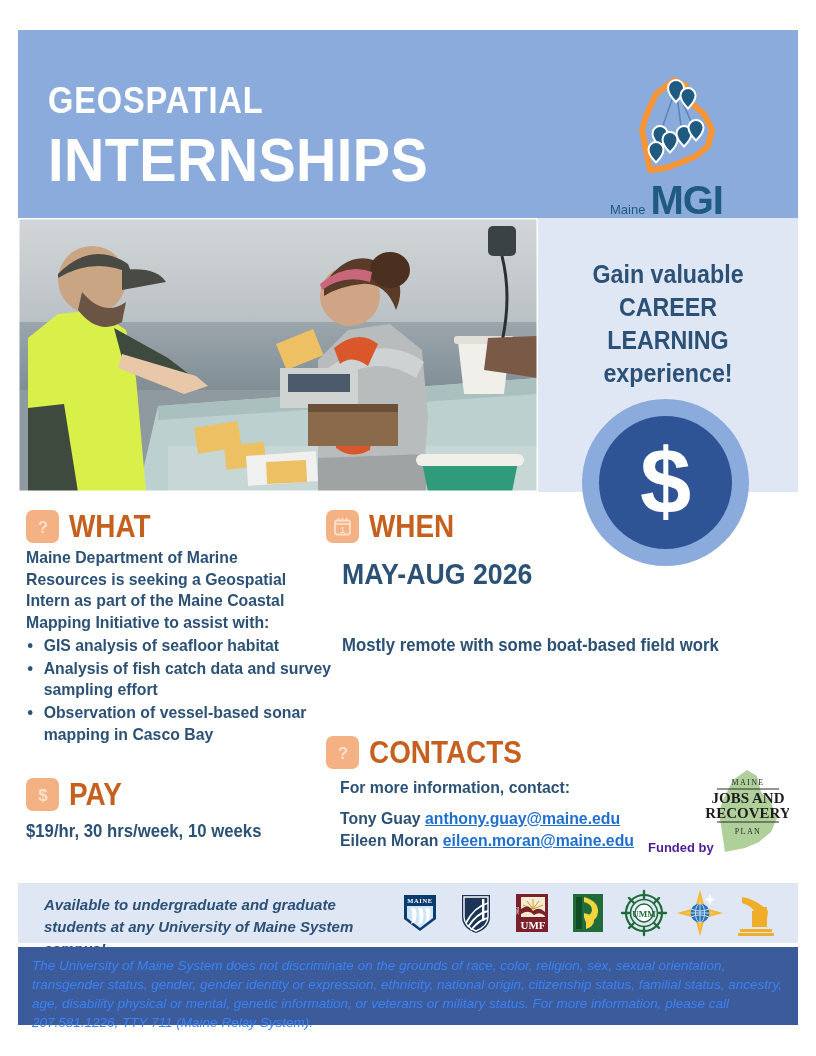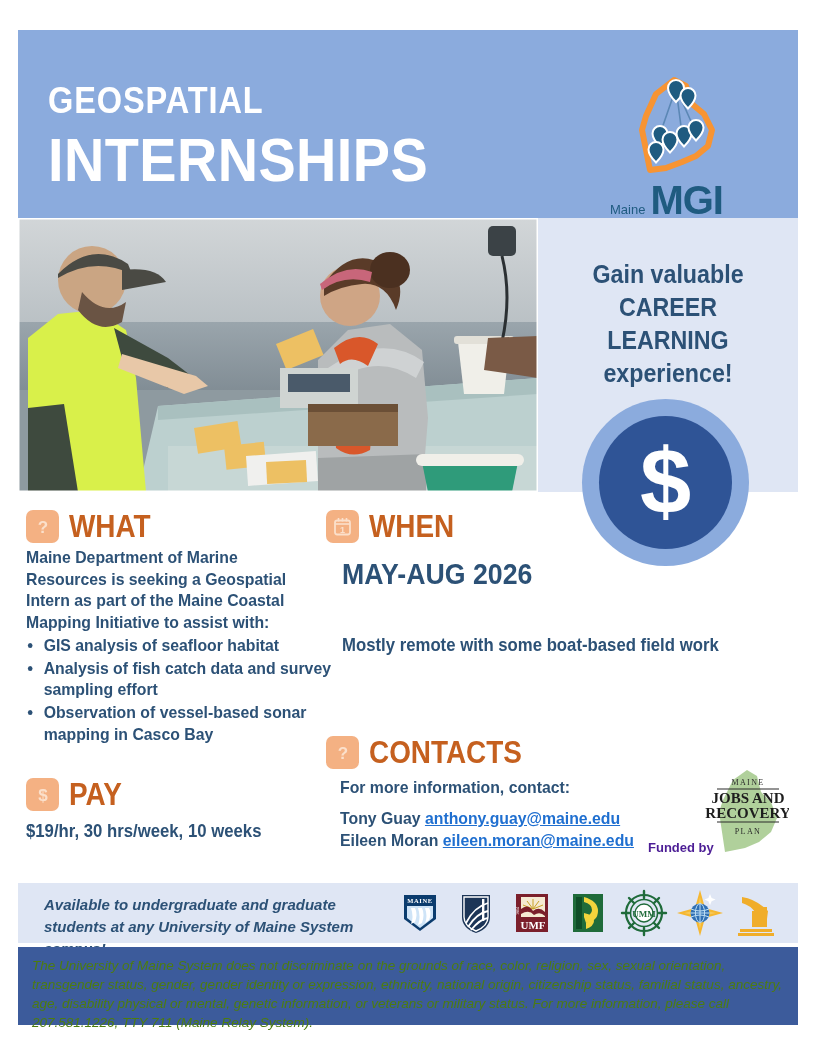--- a/index.html
+++ b/index.html
@@ -119,21 +119,21 @@
     display:flex;align-items:center;justify-content:space-between;
   }
   .campus-logo{width:48px;height:48px;flex:0 0 auto;}
 
   .band-dark{
     position:absolute;left:18px;top:947px;width:780px;height:78px;background:#3c5b9b;
   }
   .band-dark-txt{
     position:absolute;left:32px;top:956px;width:752px;
     font-family:"Liberation Sans Narrow","Liberation Sans",sans-serif;
-    font-style:italic;font-size:13.5px;color:#4d7c0f;line-height:1.42;
+    font-style:italic;font-size:13.5px;color:#3b82f6;line-height:1.42;
   }
 </style>
 </head>
 <body>
 
 <div class="poster">
 
   <div class="header">
     <div class="title-wrap">
       <div class="title-1">GEOSPATIAL</div>

